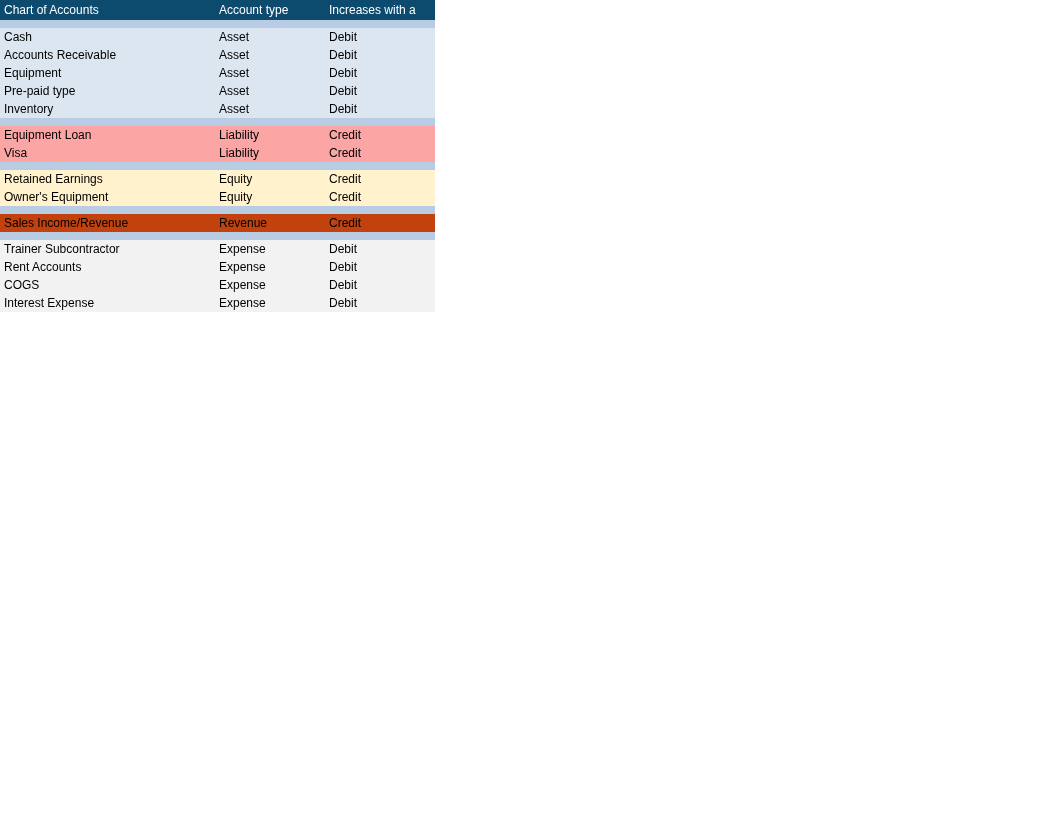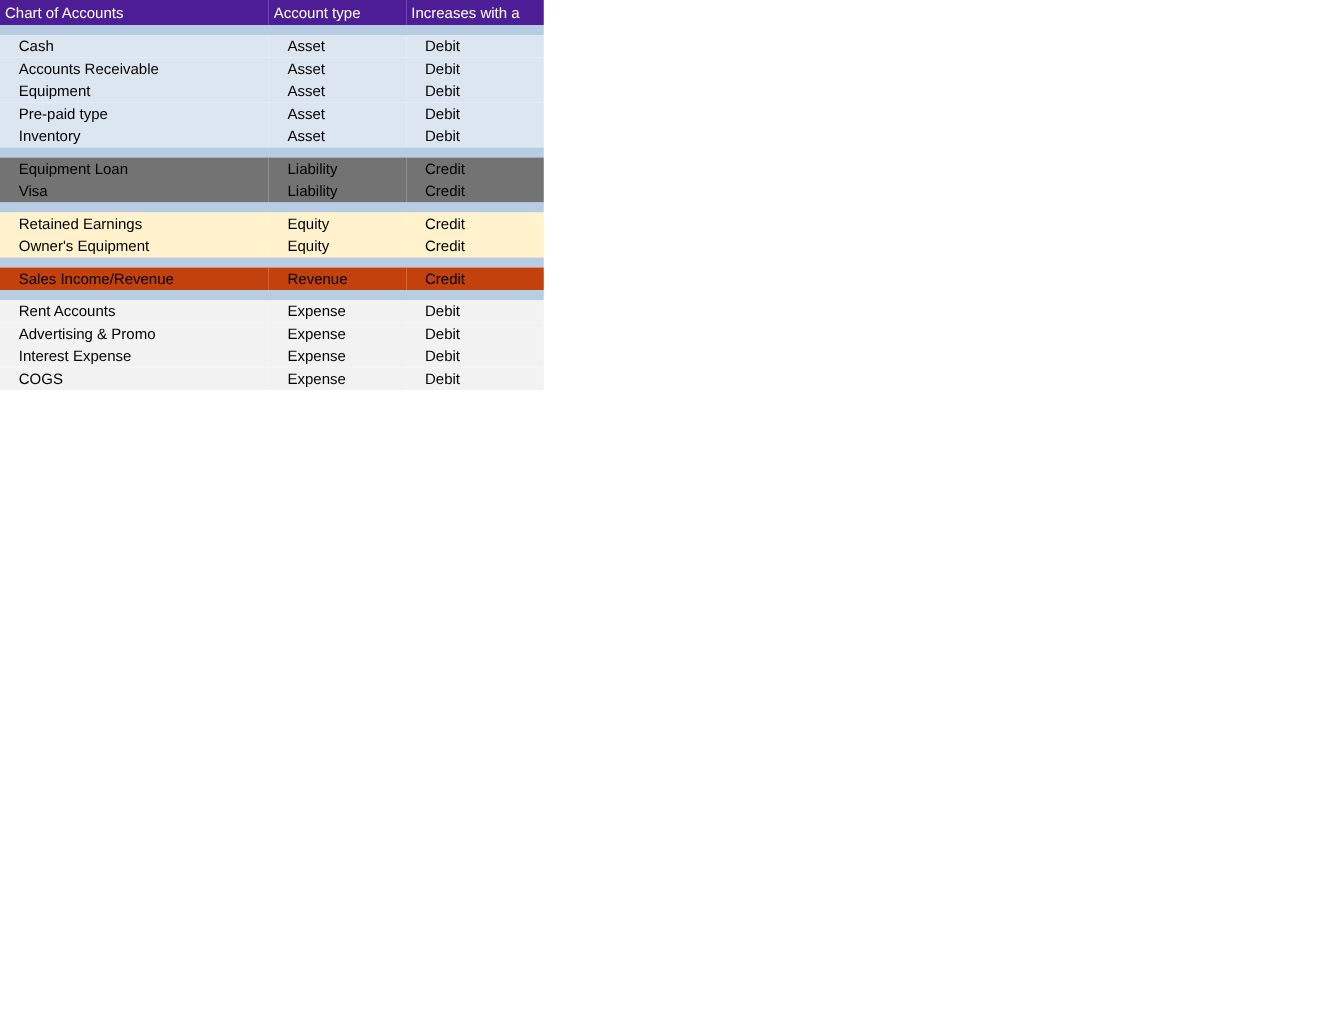--- a/index.html
+++ b/index.html
@@ -24,53 +24,53 @@
       width: 100%;
       border-collapse: collapse;
       table-layout: fixed;
     }
 
     col.col-account { width: 215px; }
     col.col-type    { width: 110px; }
     col.col-increase{ width: 110px; }
 
     thead tr {
-      background: #4c1d95;
+      background: #0c4a6e;
       color: #fff;
       padding-left: 24px;
     }
 
     thead th {
       padding: 3px 4px;
       text-align: left;
       font-weight: normal;
       font-size: 12px;
       border: none;
     }
 
     tbody tr td {
-      padding: 2px 15px;
+      padding: 2px 4px;
       font-size: 12px;
     }
 
     
     tr.separator td {
       background: #b8cce4;
       height: 8px;
       padding: 0;
     }
 
     
     tr.asset-row td {
       background: #dce6f1;
     }
 
     
     tr.liability-row td {
-      background: #737373;
+      background: #fca5a5;
     }
 
     
     tr.equity-row td {
       background: #fff2cc;
       margin-left: 12px;
     }
 
     
     tr.revenue-row td {
@@ -159,34 +159,34 @@
         </tr>
         <tr class="revenue-row">
           <td>Sales Income/Revenue</td>
           <td>Revenue</td>
           <td>Credit</td>
         </tr>
         <tr class="separator">
           <td colspan="3"></td>
         </tr>
         <tr class="expense-row">
+          <td>Trainer Subcontractor</td>
+          <td>Expense</td>
+          <td>Debit</td>
+        </tr>
+        <tr class="expense-row">
           <td>Rent Accounts</td>
           <td>Expense</td>
           <td>Debit</td>
         </tr>
         <tr class="expense-row">
-          <td>Advertising &amp; Promo</td>
+          <td>COGS</td>
           <td>Expense</td>
           <td>Debit</td>
         </tr>
         <tr class="expense-row">
           <td>Interest Expense</td>
           <td>Expense</td>
           <td>Debit</td>
         </tr>
-        <tr class="expense-row">
-          <td>COGS</td>
-          <td>Expense</td>
-          <td>Debit</td>
-        </tr>
       </tbody>
   </table>
 </div>
 
 </body></html>

